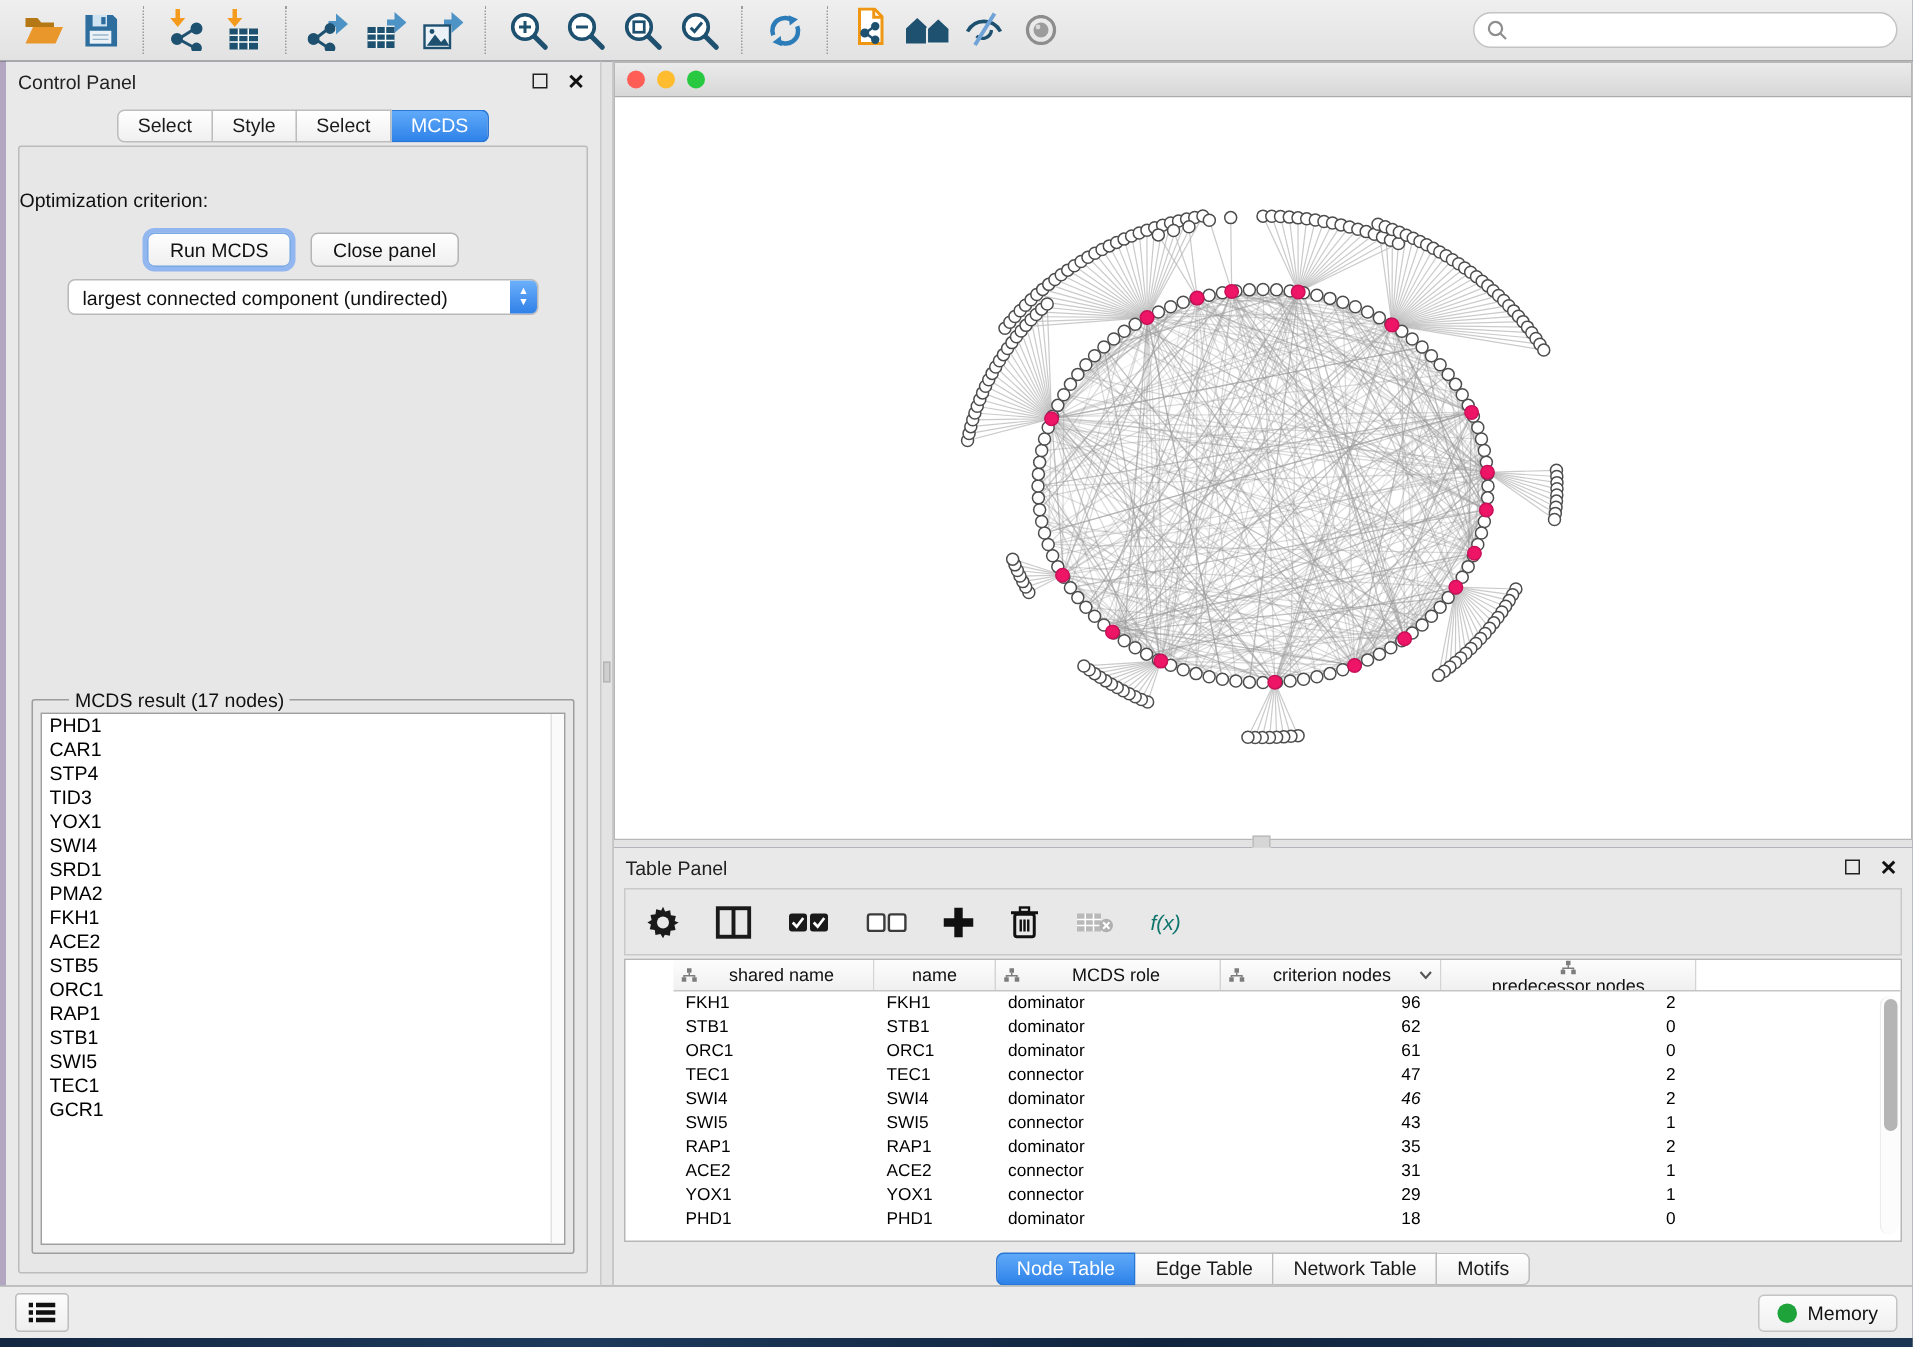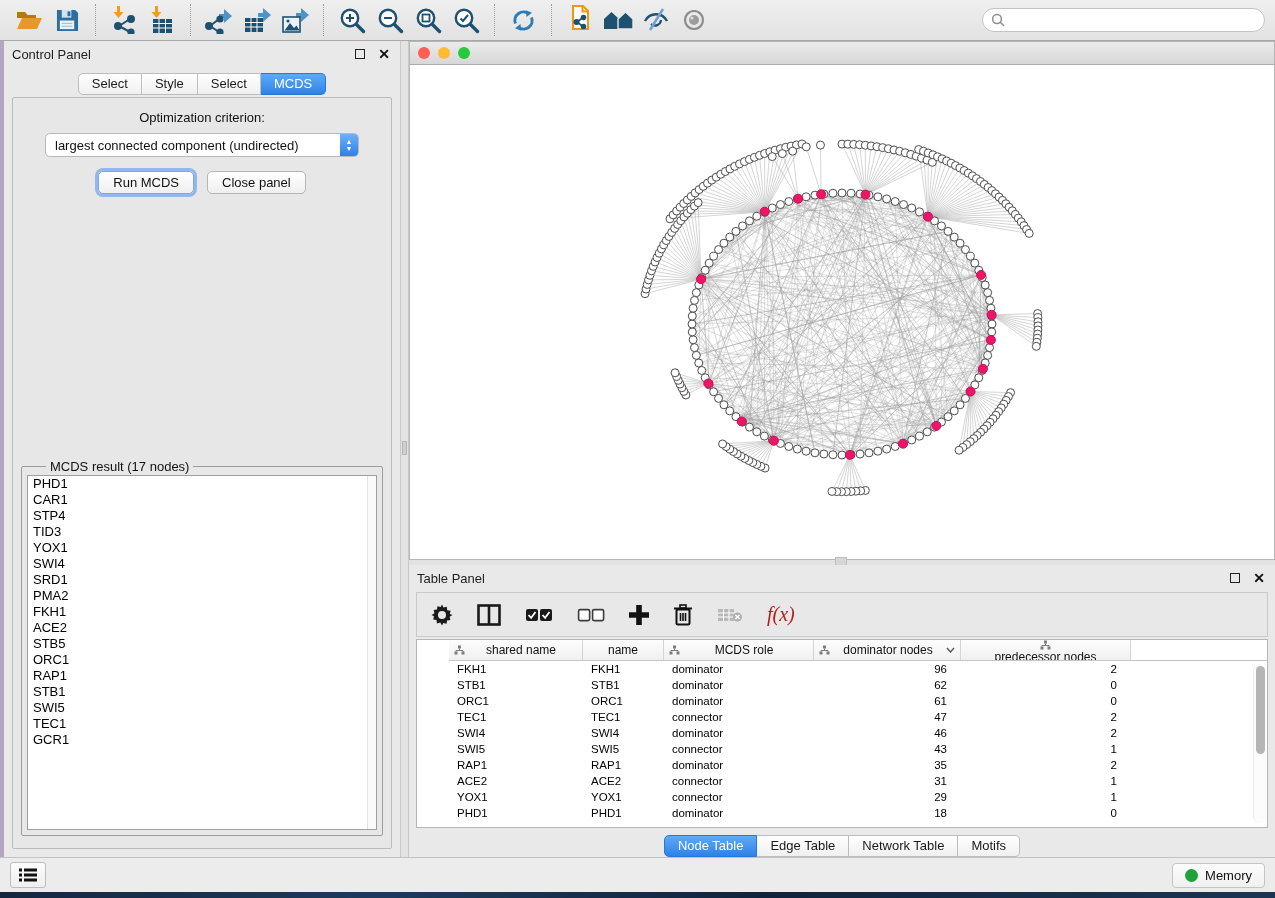--- a/index.html
+++ b/index.html
@@ -36,21 +36,21 @@
 
   #cp-tabs { display:flex; justify-content:center; margin-top:6px; }
   .seg-btn { background:linear-gradient(#ffffff,#f0f0f0); border:1px solid #bdbdbd; border-left:none;
     height:22px; line-height:20px; padding:0 13px; font-size:13px; color:#1a1a1a; }
   .seg-btn:first-child { border-left:1px solid #bdbdbd; border-radius:5px 0 0 5px; }
   .seg-btn:last-child { border-radius:0 5px 5px 0; }
   .seg-btn.active { background:linear-gradient(#5fa9f9,#2e82e8); border-color:#2a76d4; color:#fff; }
 
   #cp-content { position:absolute; left:8px; top:56px; width:380px; height:752px;
     background:#e7e7e7; border:1px solid #bcbcbc; border-radius:2px; }
-  #opt-label { text-align:center; margin-top:12px; font-size:13px; color:#111; }
+  #opt-label { margin-top:28px; font-size:13px; color:#111; }
   #opt-select { width:314px; height:24px; margin:8px auto 0; background:#fff; border:1px solid #b9b9b9;
     border-radius:5px; display:flex; align-items:center; font-size:13px; color:#111; padding-left:9px; }
   #opt-select .stepper { margin-left:auto; width:18px; height:22px; border-radius:0 4px 4px 0;
     background:linear-gradient(#6cb0fa,#2f80e8); display:flex; flex-direction:column;
     align-items:center; justify-content:center; color:#fff; font-size:7px; line-height:7px; }
   #cp-buttons { display:flex; justify-content:center; gap:13px; margin-top:14px; }
   .mac-btn { height:23px; background:linear-gradient(#ffffff,#efefef); border:1px solid #b5b5b5;
     border-radius:5px; font-size:13px; color:#111; padding:0 14px; line-height:21px; }
   .mac-btn.focused { box-shadow:0 0 0 3px rgba(77,143,247,.55); border-color:#7aa9e8; }
 
@@ -77,21 +77,21 @@
     display:flex; align-items:center; padding:0 8px; position:relative; }
   .tl { width:12px; height:12px; border-radius:50%; margin-right:8px; }
   #net-title { position:absolute; left:0; right:0; text-align:center; font-size:13px; font-weight:bold; color:#1c1c1c; }
   #net-view { position:relative; width:864px; height:494px; background:#fff; overflow:hidden; }
 
   
   #table-panel { position:absolute; left:409px; top:565px; width:866px; height:292px; background:#e9e9e9; }
   #tp-toolbar { margin:1px 7px 0; height:45px; background:#e8e8e8; border:1px solid #c9c9c9;
     display:flex; align-items:center; padding:0 14px; gap:24px; }
   .tt-icon { display:flex; align-items:center; justify-content:center; height:30px; }
-  .fx-label { font-family:Liberation Serif, serif; font-style:italic; font-size:20px; color:#b91c1c; }
+  .fx-label { font-family:Liberation Sans, sans-serif; font-style:italic; font-size:14px; color:#0f766e; }
   #tp-table { margin:2px 7px 0; height:189px; background:#fff; border:1px solid #b7b7b7; position:relative; overflow:hidden;padding-left:32px; }
   #thead { display:flex; height:21px; border-bottom:1px solid #c6c6c6; }
   .th { display:flex; align-items:center; border-right:1px solid #d4d4d4;
     background:linear-gradient(#fdfdfd,#f0f0f0); font-size:12px; color:#111; padding:0 5px; }
   .th .th-label { flex:1; text-align:center; white-space:nowrap; overflow:hidden; }
   .tr { display:flex; height:16px; line-height:16px; }
   .td { font-size:11.5px; color:#000; padding:0 8px; white-space:nowrap; overflow:hidden; }
   .td.num { text-align:right; padding-right:14px; }
   #tbl-scroll { position:absolute; right:1px; top:24px; bottom:4px; width:13px; background:#fcfcfc;
     border-left:1px solid #ececec; border-radius:7px; }
@@ -279,30 +279,30 @@
     <span class="win-btn x-glyph">✕</span>
   </div>
   <div id="cp-tabs" class="seg">
       <div class="seg-btn">Select</div>
       <div class="seg-btn">Style</div>
       <div class="seg-btn">Select</div>
       <div class="seg-btn active">MCDS</div>
     </div>
   <div id="cp-content">
     <div id="opt-label">Optimization criterion:</div>
+    <div id="cp-buttons">
+      <button class="mac-btn focused">Run MCDS</button>
+      <button class="mac-btn">Close panel</button>
+    </div>
     <div id="opt-select">
       <span>largest connected component (undirected)</span>
       <span class="stepper">
           <span>▲</span>
           <span>▼</span>
         </span>
-    </div>
-    <div id="cp-buttons">
-      <button class="mac-btn focused">Run MCDS</button>
-      <button class="mac-btn">Close panel</button>
     </div>
     <div id="result-group">
       <div id="result-legend">MCDS result (17 nodes)</div>
       <div id="result-list">
         <div id="result-items">
             <div class="mcds-item">PHD1</div>
             <div class="mcds-item">CAR1</div>
             <div class="mcds-item">STP4</div>
             <div class="mcds-item">TID3</div>
             <div class="mcds-item">YOX1</div>
@@ -1353,21 +1353,21 @@
           </svg>
           <span class="th-label">MCDS role</span>
         </div>
         <div class="th" style="width: 147px;">
           <svg width="11" height="10" viewBox="0 0 11 10">
             <rect x="4" y="0.5" width="3" height="3" fill="#7d7d7d"></rect>
             <rect x="0.5" y="6.5" width="3" height="3" fill="#7d7d7d"></rect>
             <rect x="7.5" y="6.5" width="3" height="3" fill="#7d7d7d"></rect>
             <path d="M5.5 3.5v2M2 6.5v-1h7v1" fill="none" stroke="#7d7d7d"></path>
           </svg>
-          <span class="th-label">dominator nodes</span>
+          <span class="th-label">criterion nodes</span>
           <svg width="9" height="6" viewBox="0 0 9 6">
             <path d="M1 1l3.5 4L8 1" fill="none" stroke="#555" stroke-width="1.4"></path>
           </svg>
         </div>
         <div class="th" style="width: 170px; flex-direction: column;">
           <svg width="11" height="10" viewBox="0 0 11 10">
             <rect x="4" y="0.5" width="3" height="3" fill="#7d7d7d"></rect>
             <rect x="0.5" y="6.5" width="3" height="3" fill="#7d7d7d"></rect>
             <rect x="7.5" y="6.5" width="3" height="3" fill="#7d7d7d"></rect>
             <path d="M5.5 3.5v2M2 6.5v-1h7v1" fill="none" stroke="#7d7d7d"></path>
@@ -1402,21 +1402,21 @@
           <div class="td" style="width: 134px;">TEC1</div>
           <div class="td" style="width: 81px;">TEC1</div>
           <div class="td" style="width: 150px;">connector</div>
           <div class="td num" style="width: 147px;">47</div>
           <div class="td num" style="width: 170px;">2</div>
         </div>
         <div class="tr">
           <div class="td" style="width: 134px;">SWI4</div>
           <div class="td" style="width: 81px;">SWI4</div>
           <div class="td" style="width: 150px;">dominator</div>
-          <div class="td num" style="width: 147px;">46</div>
+          <div class="td num" style="width: 147px; font-style: italic;">46</div>
           <div class="td num" style="width: 170px;">2</div>
         </div>
         <div class="tr">
           <div class="td" style="width: 134px;">SWI5</div>
           <div class="td" style="width: 81px;">SWI5</div>
           <div class="td" style="width: 150px;">connector</div>
           <div class="td num" style="width: 147px;">43</div>
           <div class="td num" style="width: 170px;">1</div>
         </div>
         <div class="tr">

